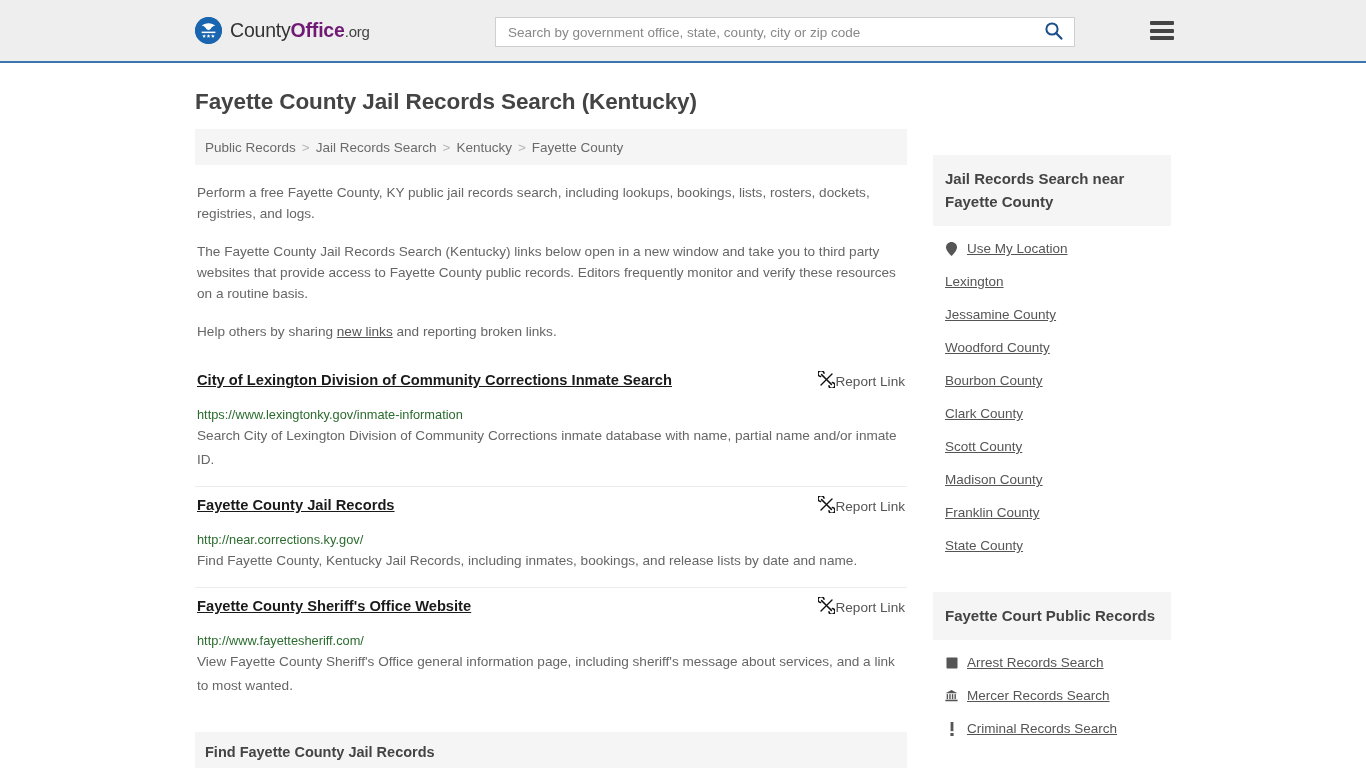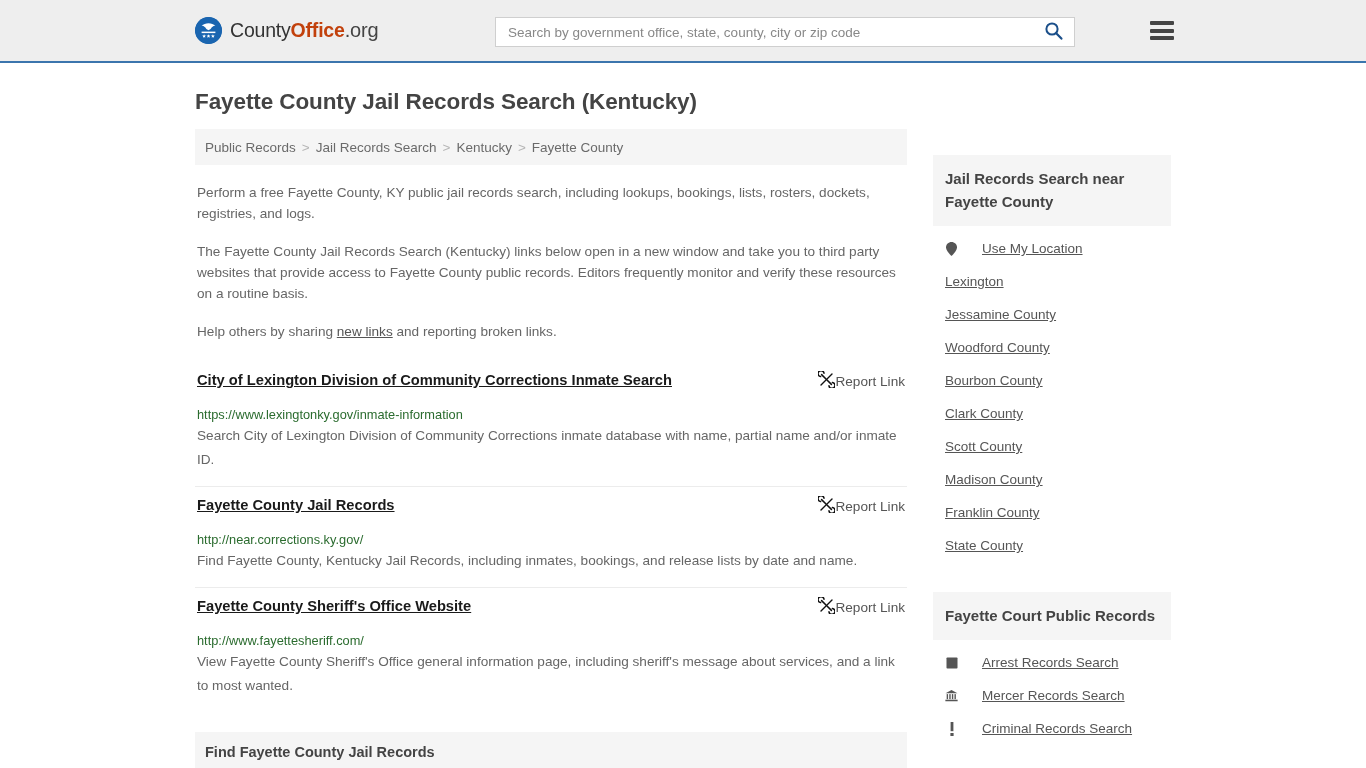--- a/index.html
+++ b/index.html
@@ -36,23 +36,23 @@
     overflow: hidden;
   }
   .logo-mark svg { position: absolute; left: 0; top: 0; }
   .logo-text {
     margin-left: 8px;
     font-size: 19.5px;
     letter-spacing: -0.2px;
     color: #333333;
     white-space: nowrap;
   }
-  .logo-text .b { color: #c2410c; font-weight: bold; }
+  .logo-text .b { color: #701a75; font-weight: bold; }
   .logo-text .c { color: #333333; }
-  .logo-text .org { font-size: 20px; color: #444444; }
+  .logo-text .org { font-size: 15px; color: #444444; }
 
   .search-wrap {
     position: absolute;
     left: 495px;
     top: 17px;
     width: 580px;
     height: 30px;
     display: flex;
     background: #ffffff;
     border: 1px solid #cfcfcf;
@@ -222,21 +222,21 @@
   .side-head-title {
     font-size: 15px;
     font-weight: bold;
     color: #444444;
     line-height: 23px;
   }
   .side-list { padding: 6px 0 0 0; }
   .side-item {
     display: flex;
     align-items: center;
-    gap: 24px;
+    gap: 9px;
     padding: 9px 0 9px 12px;
     cursor: pointer;
   }
   .side-item-label {
     font-size: 13.5px;
     color: #555555;
     text-decoration: underline;
   }
   .side-ico {
     width: 13px;

